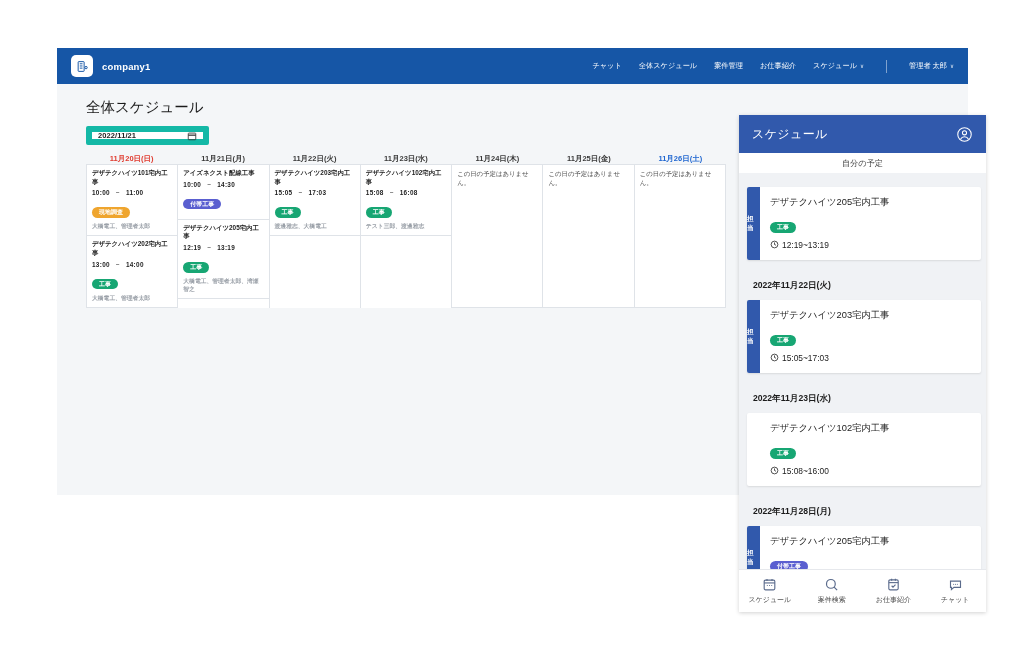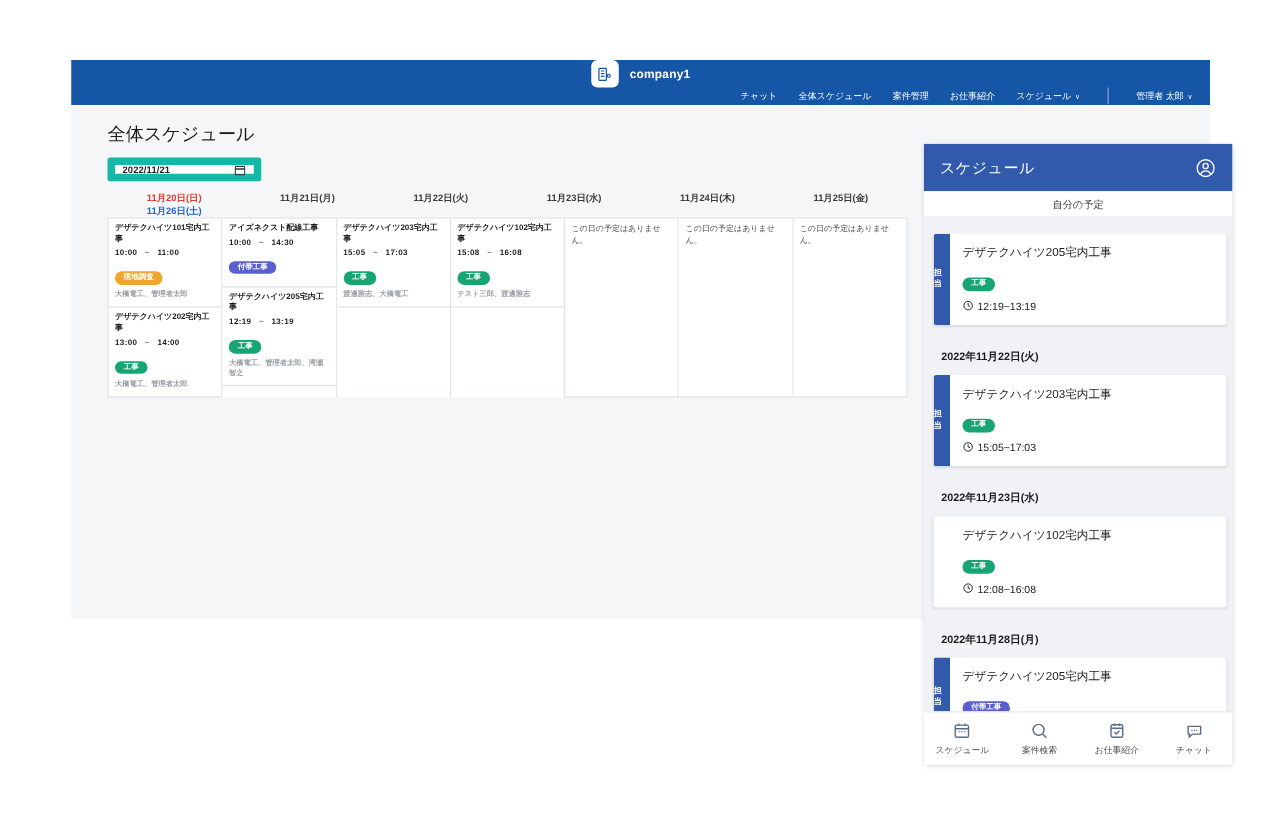--- a/index.html
+++ b/index.html
@@ -25,21 +25,20 @@
   }
 
   
   .topnav {
     height: 36px;
     background: #1656a6;
     display: flex;
     align-items: center;
     padding: 0 14px;
     color: #ffffff;
-    flex-direction: column;
   }
   .brand { display: flex; align-items: center; gap: 9px; }
   .brand-logo {
     width: 22px; height: 22px;
     background: #ffffff;
     border-radius: 5px;
     display: flex; align-items: center; justify-content: center;
   }
   .brand-name {
     font-size: 9.5px; font-weight: bold; letter-spacing: .2px;
@@ -71,21 +70,21 @@
     display: flex; align-items: center;
     padding: 0 6px;
     margin-bottom: 9px;
   }
   .date-value { font-size: 7.5px; color: #222; font-weight: bold; letter-spacing: .1px; }
   .date-icon { margin-left: auto; display: flex; }
 
   
   .week-head {
     display: grid;
-    grid-template-columns: repeat(6, 1fr);
+    grid-template-columns: repeat(7, 1fr);
     width: 640px;
     margin-bottom: 0;
   }
   .day-head {
     font-size: 7.5px; font-weight: bold; text-align: center; color: #3a3a3a;
   }
   .day-head.sun { color: #e03b2f; }
   .day-head.sat { color: #1f66d0; }
 
   .week-body {
@@ -425,21 +424,21 @@
           <div class="sp-card-badge">
             <span class="badge kouji">工事</span>
           </div>
           <div class="sp-card-time">
             <span>
               <svg width="9" height="9" viewBox="0 0 24 24" fill="none" stroke="#1b1b1b" stroke-width="2">
                 <circle cx="12" cy="12" r="9"></circle>
                 <polyline points="12,6.5 12,12 16,14"></polyline>
               </svg>
             </span>
-            <span>12:08~16:08</span>
+            <span>15:08~16:00</span>
           </div>
         </div>
       </div>
 
       <div class="sp-date">2022年11月28日(月)</div>
       <div class="sp-card-wrap">
         <div class="sp-tag">担当</div>
         <div class="sp-card">
           <div class="sp-card-title">デザテクハイツ205宅内工事</div>
           <div class="sp-card-badge">

